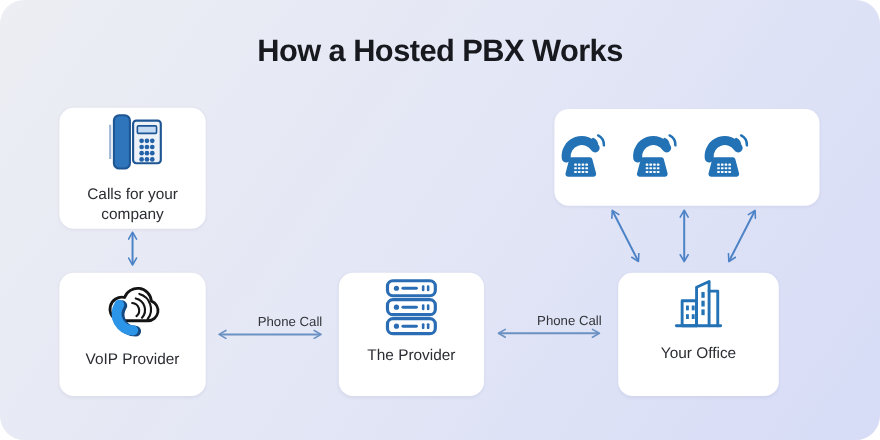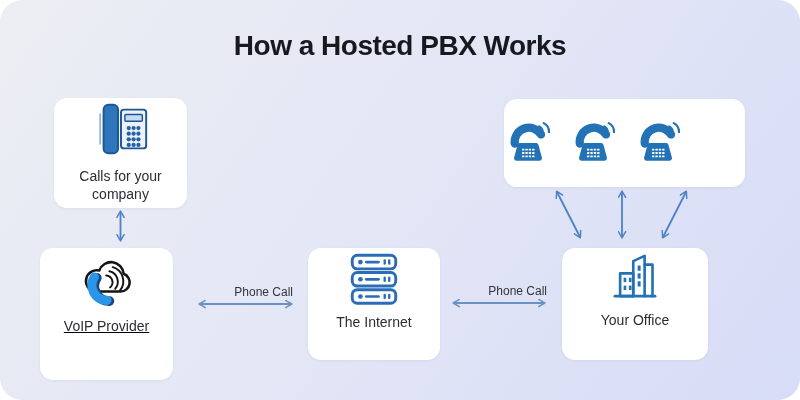--- a/index.html
+++ b/index.html
@@ -3,21 +3,21 @@
 <meta charset="utf-8">
 <style>
   html,body{margin:0;padding:0;background:#ffffff;font-family:"Liberation Sans",sans-serif;}
   #canvas{position:relative;width:800px;height:400px;border-radius:22px;overflow:hidden;
           background:linear-gradient(125deg,#eceef3 0%,#e4e7f5 45%,#d7dcf7 100%);}
   #title{position:absolute;top:30px;left:0;width:100%;text-align:center;margin:0;
          font-size:28px;font-weight:bold;color:#17191e;letter-spacing:-0.5px;}
   .card{position:absolute;background:#ffffff;border-radius:13px;display:flex;flex-direction:column;
         align-items:center;justify-content:flex-start;box-shadow:0 1px 3px rgba(30,40,90,.06);}
   #card-calls{left:54px;top:98px;width:133px;height:110px;}
-  #card-voip{left:40px;top:248px;width:133px;height:132px;text-decoration:underline;}
+  #card-voip{left:54px;top:248px;width:133px;height:112px;}
   #card-internet{left:308px;top:248px;width:132px;height:112px;}
   #card-office{left:562px;top:248px;width:146px;height:112px;}
   #card-phones{left:504px;top:99px;width:241px;height:88px;flex-direction:row;gap:17px;}
   .node-label{font-size:14px;color:#2b2d33;text-align:center;line-height:1.3;margin-top:7px;max-width:106px;}
   .edge-label{position:absolute;font-size:12px;color:#33353a;text-align:right;width:96px;}
   #elabel-left{left:197px;top:285px;}
   #elabel-right{left:451px;top:284px;}
   #arrows{position:absolute;left:0;top:0;pointer-events:none;}
   .hidden-defs{position:absolute;width:0;height:0;overflow:hidden;}
 </style>
@@ -161,21 +161,21 @@
     <svg width="66" height="62" viewBox="0 0 64 64">
         <use href="#sym-voip-cloud"></use>
       </svg>
     <div class="node-label">VoIP Provider</div>
   </div>
 
   <div class="card" id="card-internet">
     <svg width="58" height="58" viewBox="0 0 64 64">
         <use href="#sym-server"></use>
       </svg>
-    <div class="node-label">The Internet</div>
+    <div class="node-label">The Provider</div>
   </div>
 
   <div class="card" id="card-office">
     <svg width="56" height="56" viewBox="0 0 64 64">
         <use href="#sym-building"></use>
       </svg>
     <div class="node-label">Your Office</div>
   </div>
 
   <div class="card" id="card-phones">

